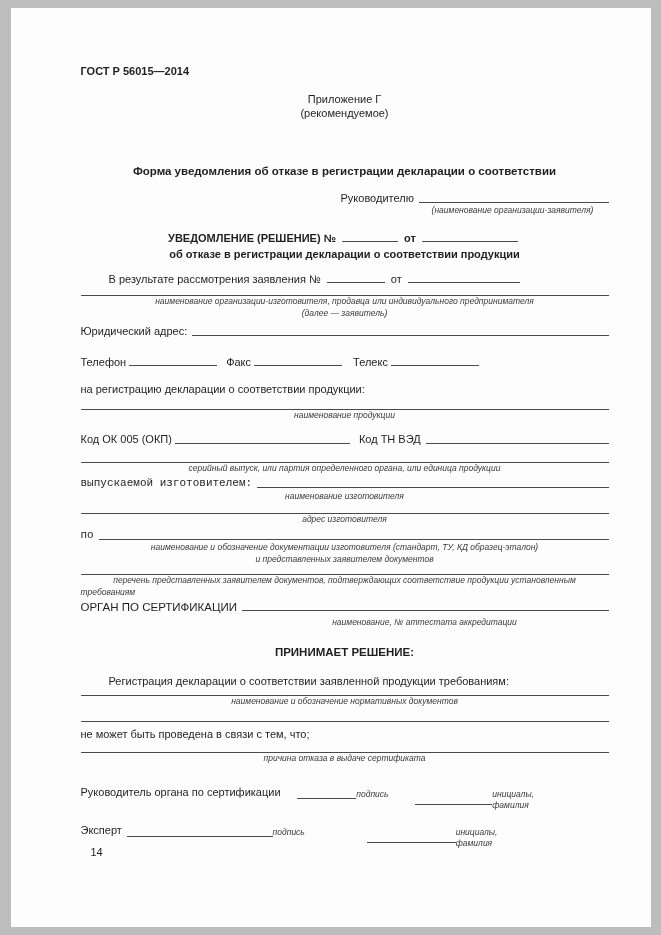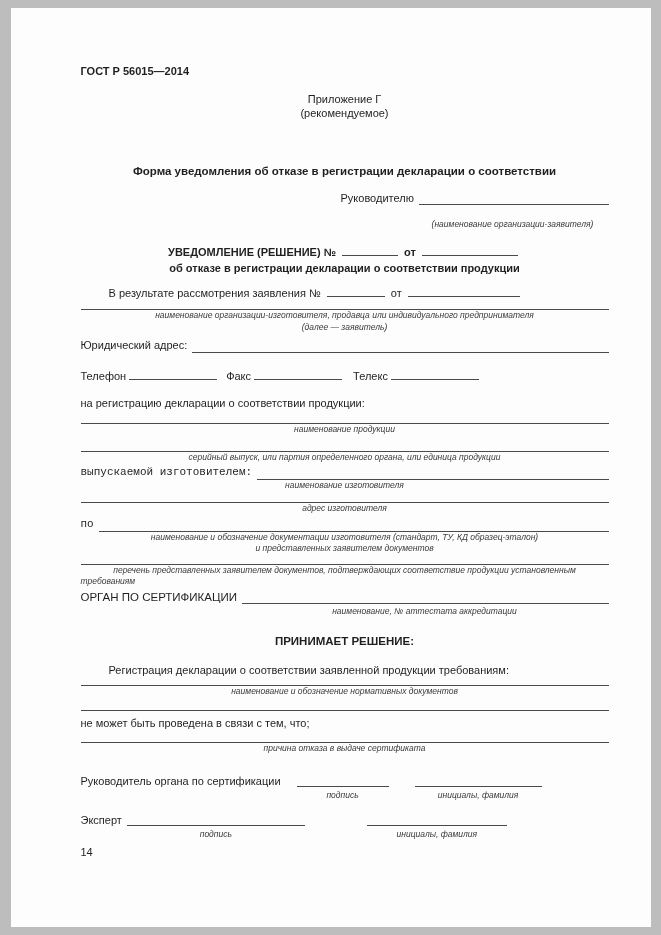--- a/index.html
+++ b/index.html
@@ -8,46 +8,46 @@
     width: 640px; height: 919px; margin: 8px auto; background: #fdfdfd;
     padding: 57px 42px 20px 70px; color: #1f1f1f; font-size: 11px;
     line-height: 1.25; position: relative;
   }
   .b { font-weight: bold; }
   .center { text-align: center; }
   .caption { font-size: 8.5px; font-style: italic; color: #3a3a3a; line-height: 1.35; }
   .blank { display: inline-block; border-bottom: 1px solid #4a4a4a; height: 11px; margin: 0 3px; }
   .w56 { width: 56px; } .w58 { width: 58px; } .w88 { width: 88px; }
   .w96 { width: 96px; } .w112 { width: 112px; } .w175 { width: 175px; }
-  .row { display: flex; align-items: flex-end; }
+  .row { display: flex; }
   .fill { flex: 1 1 auto; border-bottom: 1px solid #4a4a4a; height: 11px; margin-left: 5px; }
   .hr { border-bottom: 1px solid #4a4a4a; }
   .h8 { height: 8px; } .h9 { height: 9px; } .h10 { height: 10px; }
   .h12 { height: 12px; } .h14 { height: 14px; } .h16 { height: 16px; }
   .appendix { margin-top: 14px; }
   .form-title { margin-top: 44px; font-size: 11.5px; }
   .to-block { margin-top: 13px; margin-left: auto; width: 268px; }
-  .to-cap { margin-left: 76px; margin-top: 14px; }
+  .to-cap { margin-left: 76px; }
   .notice { margin-top: 14px; }
   .notice2 { margin-top: 2px; }
   .result { margin-top: 11px; padding-left: 28px; } .mt3 { margin-top: 3px; font-family: Liberation Mono, monospace; } .mt6 { margin-top: 6px; }
   .mt11 { margin-top: 11px; } .mt13 { margin-top: 13px; }
   .contacts { margin-top: 16px; }
   .ml6 { margin-left: 6px; } .ml8 { margin-left: 8px; }
   .organ-row { margin-top: 2px; font-size: 11.5px; }
   .organ-cap { margin-top: 2px; padding-left: 160px; text-align: center; }
   .list-cap2 { padding-right: 46px; }
   .decision-title { margin-top: 17px; font-size: 11.5px; }
   .decision-line { margin-top: 15px; padding-left: 28px; }
   .sigline { display: flex; align-items: flex-start; margin-top: 21px; }
   .sigline .lab { padding-top: 0; }
-  .sig-col { display: inline-flex; flex-direction: column; align-items: center; }
+  .sig-col { display: inline-flex; flex-direction: row; align-items: center; }
   .sig-blank { display: block; width: 100%; border-bottom: 1px solid #4a4a4a; height: 12px; }
   .sig-cap { margin-top: 3px; }
-  .pagenum { position: absolute; left: 70px; top: 838px; font-size: 11px; }
+  .pagenum { position: absolute; left: 80px; top: 838px; font-size: 11px; }
 </style>
 </head>
 <body>
 
 <div class="page">
 
   <div class="b">ГОСТ Р 56015—2014</div>
 
   <div class="appendix center">
     <div>Приложение Г</div>
@@ -89,20 +89,26 @@
   </div>
 
   <div class="contacts">
     <span>Телефон</span><span class="blank w88"></span><span class="ml6">Факс</span><span class="blank w88"></span><span class="ml8">Телекс</span><span class="blank w88"></span>
   </div>
 
   <div class="mt13">на регистрацию декларации о соответствии продукции:</div>
   <div class="hr h14"></div>
   <div class="caption center">наименование продукции</div>
 
+  <div class="row mt11">
+    <span>Код ОК 005 (ОКП)</span>
+    <span class="blank w175"></span>
+    <span class="ml6">Код ТН ВЭД</span>
+    <span class="fill"></span>
+  </div>
   <div class="hr h16"></div>
   <div class="caption center">серийный выпуск, или партия определенного органа, или единица продукции</div>
 
   <div class="row mt3">
     <span>выпускаемой изготовителем:</span>
     <span class="fill"></span>
   </div>
   <div class="caption center">наименование изготовителя</div>
 
   <div class="hr h12"></div>

